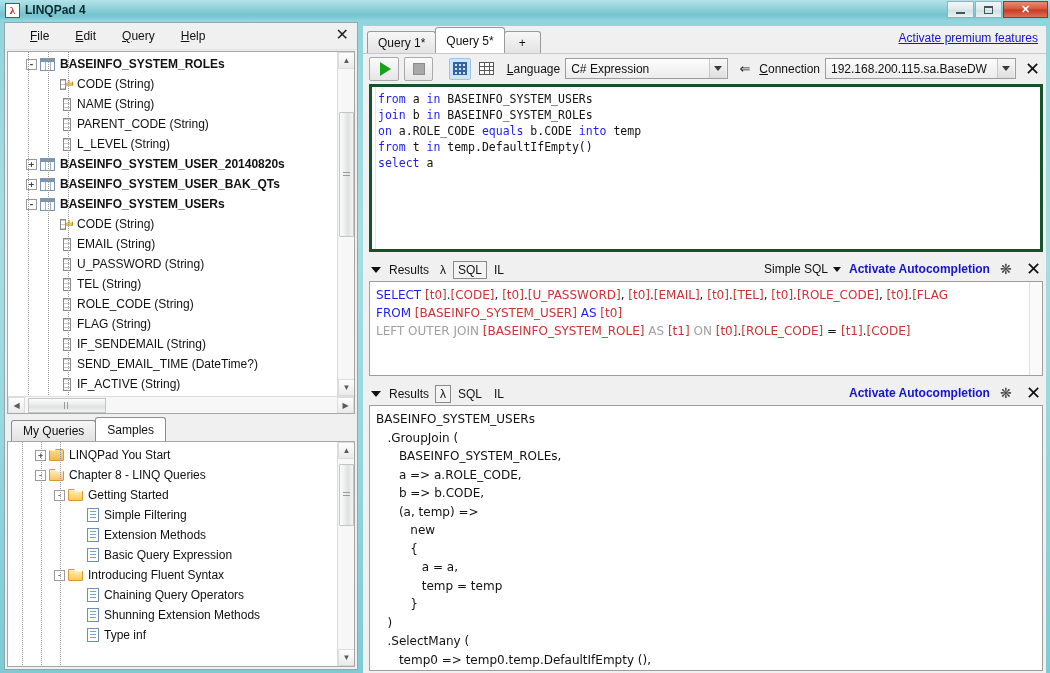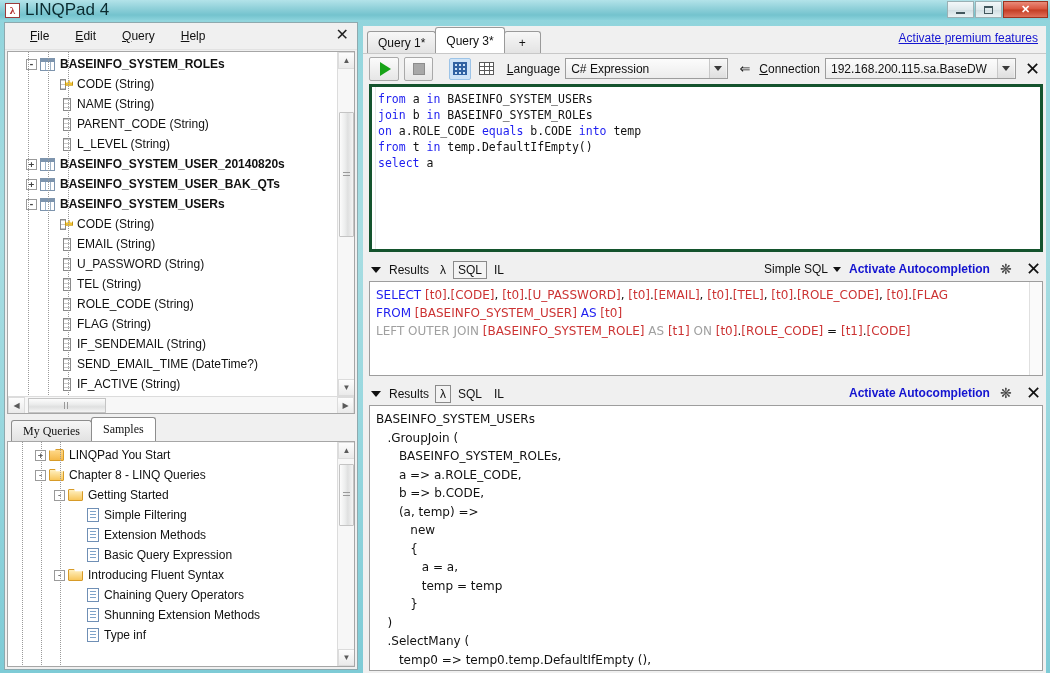--- a/index.html
+++ b/index.html
@@ -24,21 +24,21 @@
     background: linear-gradient(180deg,#b3e3e9 0%,#8dcfd8 45%,#74c3ce 75%,#8ad2db 100%);
     display: flex; align-items: center;
   }
   .title-icon {
     width: 15px; height: 15px; margin-left: 5px; margin-right: 5px;
     background: #fff; border: 1px solid #9b3a3a;
     display: flex; align-items: center; justify-content: center;
     color: #b02a2a; font-size: 11px; font-weight: bold;
     font-family: "Liberation Serif", serif; line-height: 1;
   }
-  .title-text { color: #0b2b30; font-size: 17px; font-weight: normal; }
+  .title-text { color: #0b2b30; font-size: 12px; font-weight: bold; }
   .winbtns { position: absolute; right: 2px; top: 1px; display: flex; gap: 1px; }
   .winbtn {
     width: 27px; height: 17px;
     border: 1px solid #9ab0b4;
     background: linear-gradient(180deg,#f3f8fa 0%,#dfe9ec 50%,#cfdde1 51%,#eaf2f4 100%);
     display: flex; align-items: center; justify-content: center;
     font-size: 10px; color: #2b3b40;
   }
   .winbtn.close {
     background: linear-gradient(180deg,#e98b7a 0%,#d9543c 48%,#c23b22 52%,#e0705a 100%);
@@ -187,21 +187,20 @@
     position:relative;
   }
   .lp-tab {
     height: 21px; padding: 0 11px;
     display:flex;align-items:center;
     font-size:12px; color:#111;
     border:1px solid #8d8d8d; border-bottom:none;
     background: linear-gradient(180deg,#f6f6f6,#e2e2e2);
     border-radius: 3px 3px 0 0;
     margin-right:-1px;
-    font-family:Liberation Serif, serif;
   }
   .lp-tab.active {
     height: 24px; background:#fff; border-color:#8d8d8d; z-index:2;
   }
   .samples-wrap {
     position:relative; margin: 0 2px 2px 2px; background:#fff;
     border:1px solid #a6a6a6; flex: 1 1 auto; overflow:hidden;
   }
   .samples {
     position:absolute; left:0; top:0; right:17px; bottom:0;
@@ -610,21 +609,21 @@
           </div>
         <div class="arrow dn">▼</div>
       </div>
     </div>
   </div>
 
   <div class="right-panel">
 
     <div class="qtabs" id="query-tabs">
       <div class="qtab">Query 1*</div>
-        <div class="qtab active">Query 3*</div>
+        <div class="qtab active">Query 5*</div>
         <div class="qtab plus">+</div>
         <div class="premium">Activate premium features</div>
     </div>
 
     <div class="toolbar">
       <div class="tb-btn">
           <div class="play-tri"></div>
         </div>
       <div class="tb-btn">
           <div class="stop-sq"></div>

